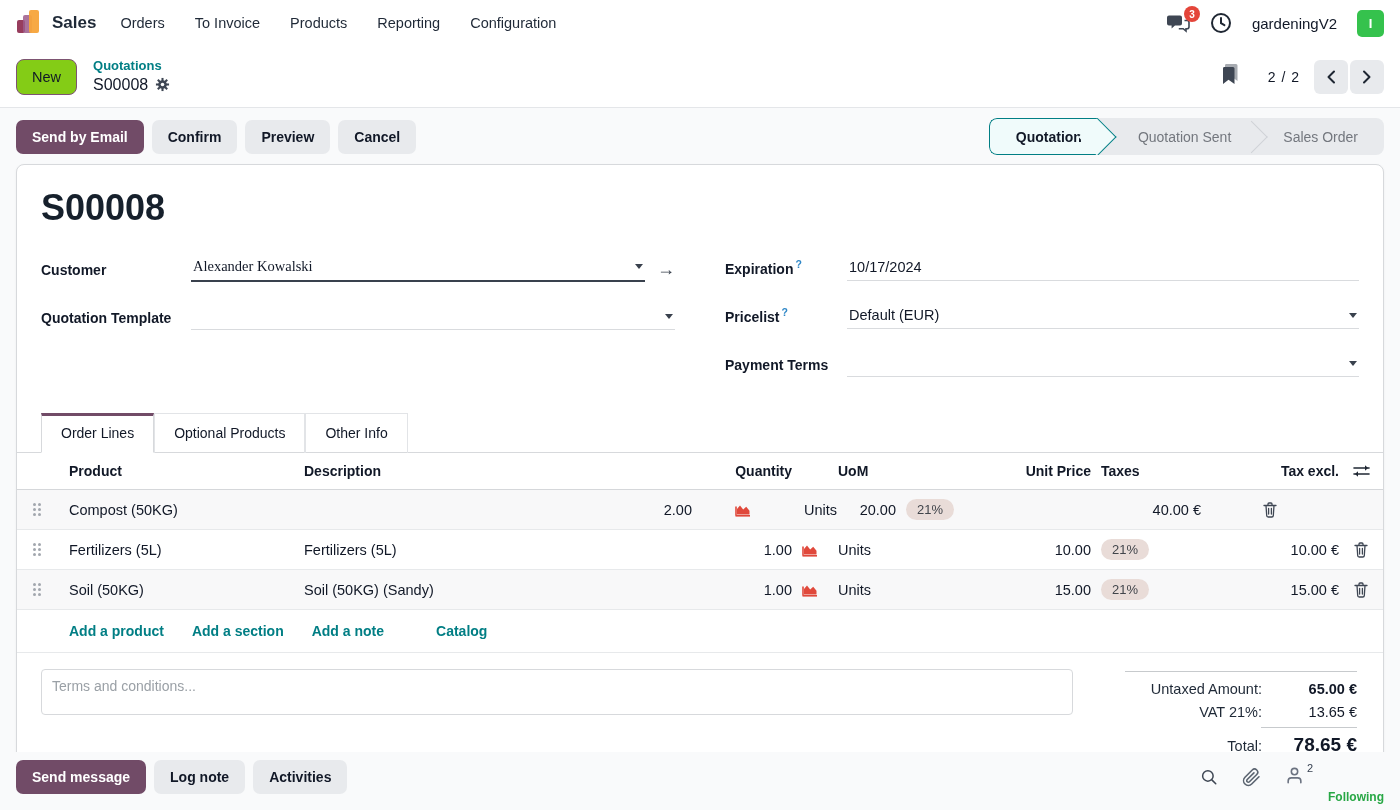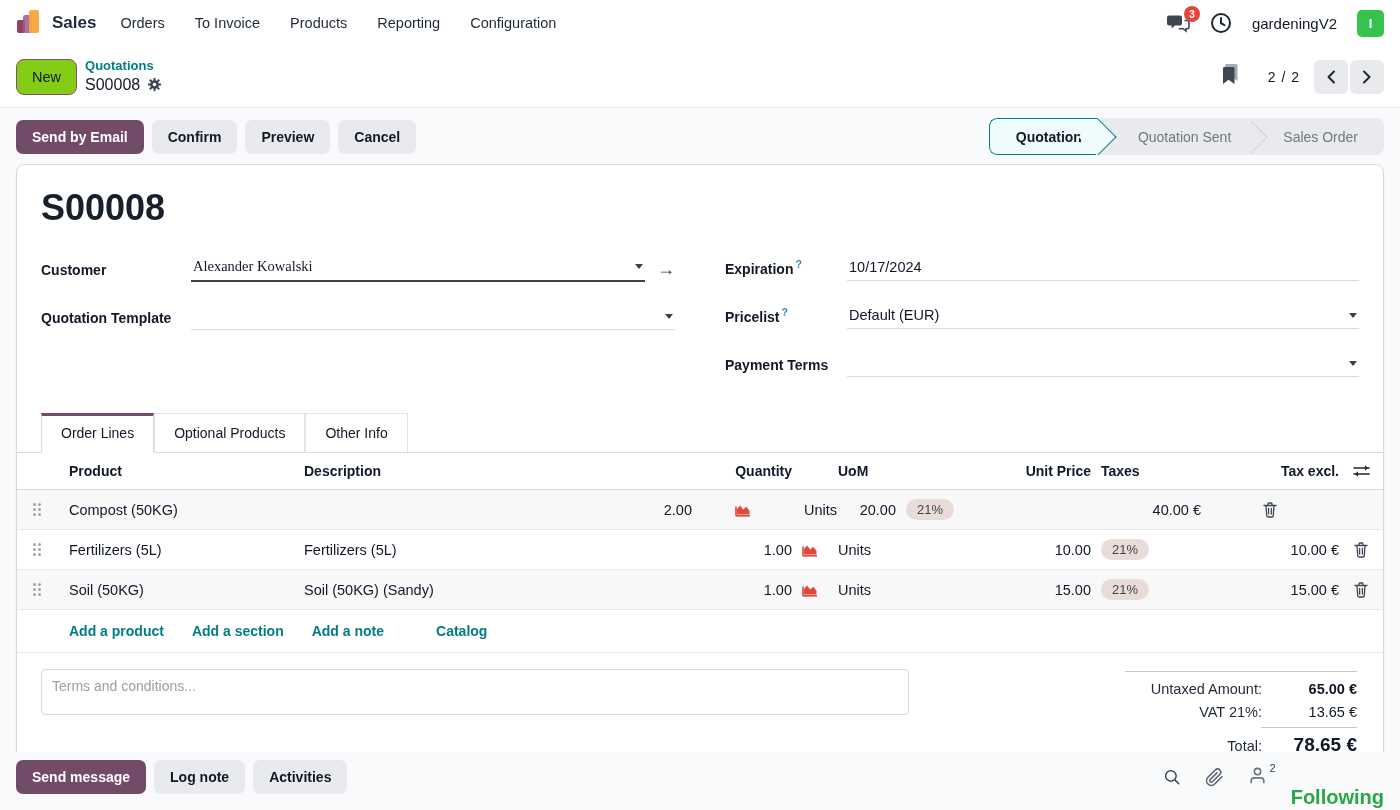--- a/index.html
+++ b/index.html
@@ -21,21 +21,21 @@
   .nav-right { display:flex; align-items:center; gap:20px; }
   .icon-btn { position:relative; display:inline-flex; align-items:center; cursor:pointer; }
   .badge-red { position:absolute; top:-7px; right:-10px; min-width:16px; height:16px; border-radius:8px; background:#e4453a; color:#fff; font-size:10px; font-weight:700; display:flex; align-items:center; justify-content:center; padding:0 4px; }
   .company { font-size:15px; color:#111827; cursor:pointer; }
   .avatar { width:27px; height:27px; border-radius:5px; background:#35c24d; color:#fff; font-weight:700; font-size:13px; display:flex; align-items:center; justify-content:center; cursor:pointer; }
 
   
   .control-bar { height:62px; background:#fff; border-bottom:1px solid #e4e6e9; display:flex; align-items:center; padding:0 16px; flex:0 0 auto; }
   .btn { border:none; border-radius:7px; padding:8px 16px; font-size:14px; font-family:inherit; cursor:pointer; }
   .btn-new { background:#84cc16; border:1px solid #7d5472; color:#111827; padding:9px 15px; font-size:14.5px; border-radius:8px; }
-  .crumbs { margin-left:8px; display:flex; flex-direction:column; justify-content:center; line-height:1.25; }
+  .crumbs { margin-left:16px; display:flex; flex-direction:column; justify-content:center; line-height:1.25; }
   .crumb-parent { font-size:13px; color:#017e84; font-weight:600; text-decoration:none; cursor:pointer; }
   .crumb-current-row { display:flex; align-items:center; gap:7px; }
   .crumb-current { font-size:16px; color:#111827; }
   .pager-area { margin-left:auto; display:flex; align-items:center; gap:14px; }
   .bookmark-wrap { cursor:pointer; margin-right:14px; }
   .pager-text { font-size:14px; color:#111827; letter-spacing:1px; }
   .pager-btns { display:flex; gap:2px; }
   .pager-btn { width:34px; height:34px; background:#e8eaed; border:none; border-radius:6px; display:flex; align-items:center; justify-content:center; cursor:pointer; }
   .pager-btn svg { display:block; }
 
@@ -88,37 +88,37 @@
   .dots i { width:3px; height:3px; border-radius:50%; background:#a2a7ae; }
   .cell-icon { display:flex; align-items:center; justify-content:center; }
   .badge-tax { display:inline-block; background:#e9dcd8; color:#41454b; border-radius:11px; padding:3px 11px; font-size:13px; margin-left:10px; cursor:pointer; }
   .cell-trash, .cell-sliders { display:flex; align-items:center; justify-content:center; cursor:pointer; }
   .footer-links { display:flex; align-items:center; padding:13px 12px 13px 52px; border-bottom:1px solid #e7e9eb; gap:28px; }
   .link-teal { color:#017e84; font-weight:600; font-size:14px; text-decoration:none; cursor:pointer; }
   .link-catalog { margin-left:24px; }
 
   
   .bottom-flex { display:flex; justify-content:space-between; padding:16px 24px 0; }
-  .terms-box { width:868px; height:46px; border:1px solid #d7d9dc; border-radius:4px; resize:none; font-family:inherit; font-size:14px; padding:8px 10px; color:#111827; outline:none; }
+  .terms-box { width:1032px; height:46px; border:1px solid #d7d9dc; border-radius:4px; resize:none; font-family:inherit; font-size:14px; padding:8px 10px; color:#111827; outline:none; }
   .terms-box::placeholder { color:#9aa0a6; }
   .totals { width:232px; margin-right:2px; border-top:1px solid #c7cacd; padding-top:9px; margin-top:2px; }
   .trow { display:flex; justify-content:flex-end; align-items:baseline; margin-bottom:7px; }
   .tlabel { font-size:14.5px; color:#1f2937; }
   .tvalue { width:95px; text-align:right; font-size:14.5px; color:#111827; }
   .tvalue.bold { font-weight:700; }
   .total-divider { width:96px; height:1px; background:#c7cacd; margin:2px 0 6px auto; }
   .tvalue.grand { font-size:19px; font-weight:700; }
 
   
   .chatter { flex:0 0 auto; height:58px; display:flex; align-items:center; justify-content:space-between; padding:0 16px 8px; }
   .chat-btns { display:flex; gap:8px; }
   .chat-icons { display:flex; align-items:center; gap:24px; }
   .followers { position:relative; cursor:pointer; }
   .followers sup { position:absolute; top:-4px; right:-9px; font-size:11px; color:#374151; }
-  .following { color:#28a745; font-weight:600; font-size:20px; cursor:pointer;margin-top:40px; }
+  .following { color:#28a745; font-weight:600; font-size:12px; cursor:pointer;margin-top:40px; }
   svg { flex:0 0 auto; }
 </style>
 </head>
 <body>
 
 <div class="screen">
 
   <header class="navbar">
     <div class="nav-left">
       <div class="logo">

